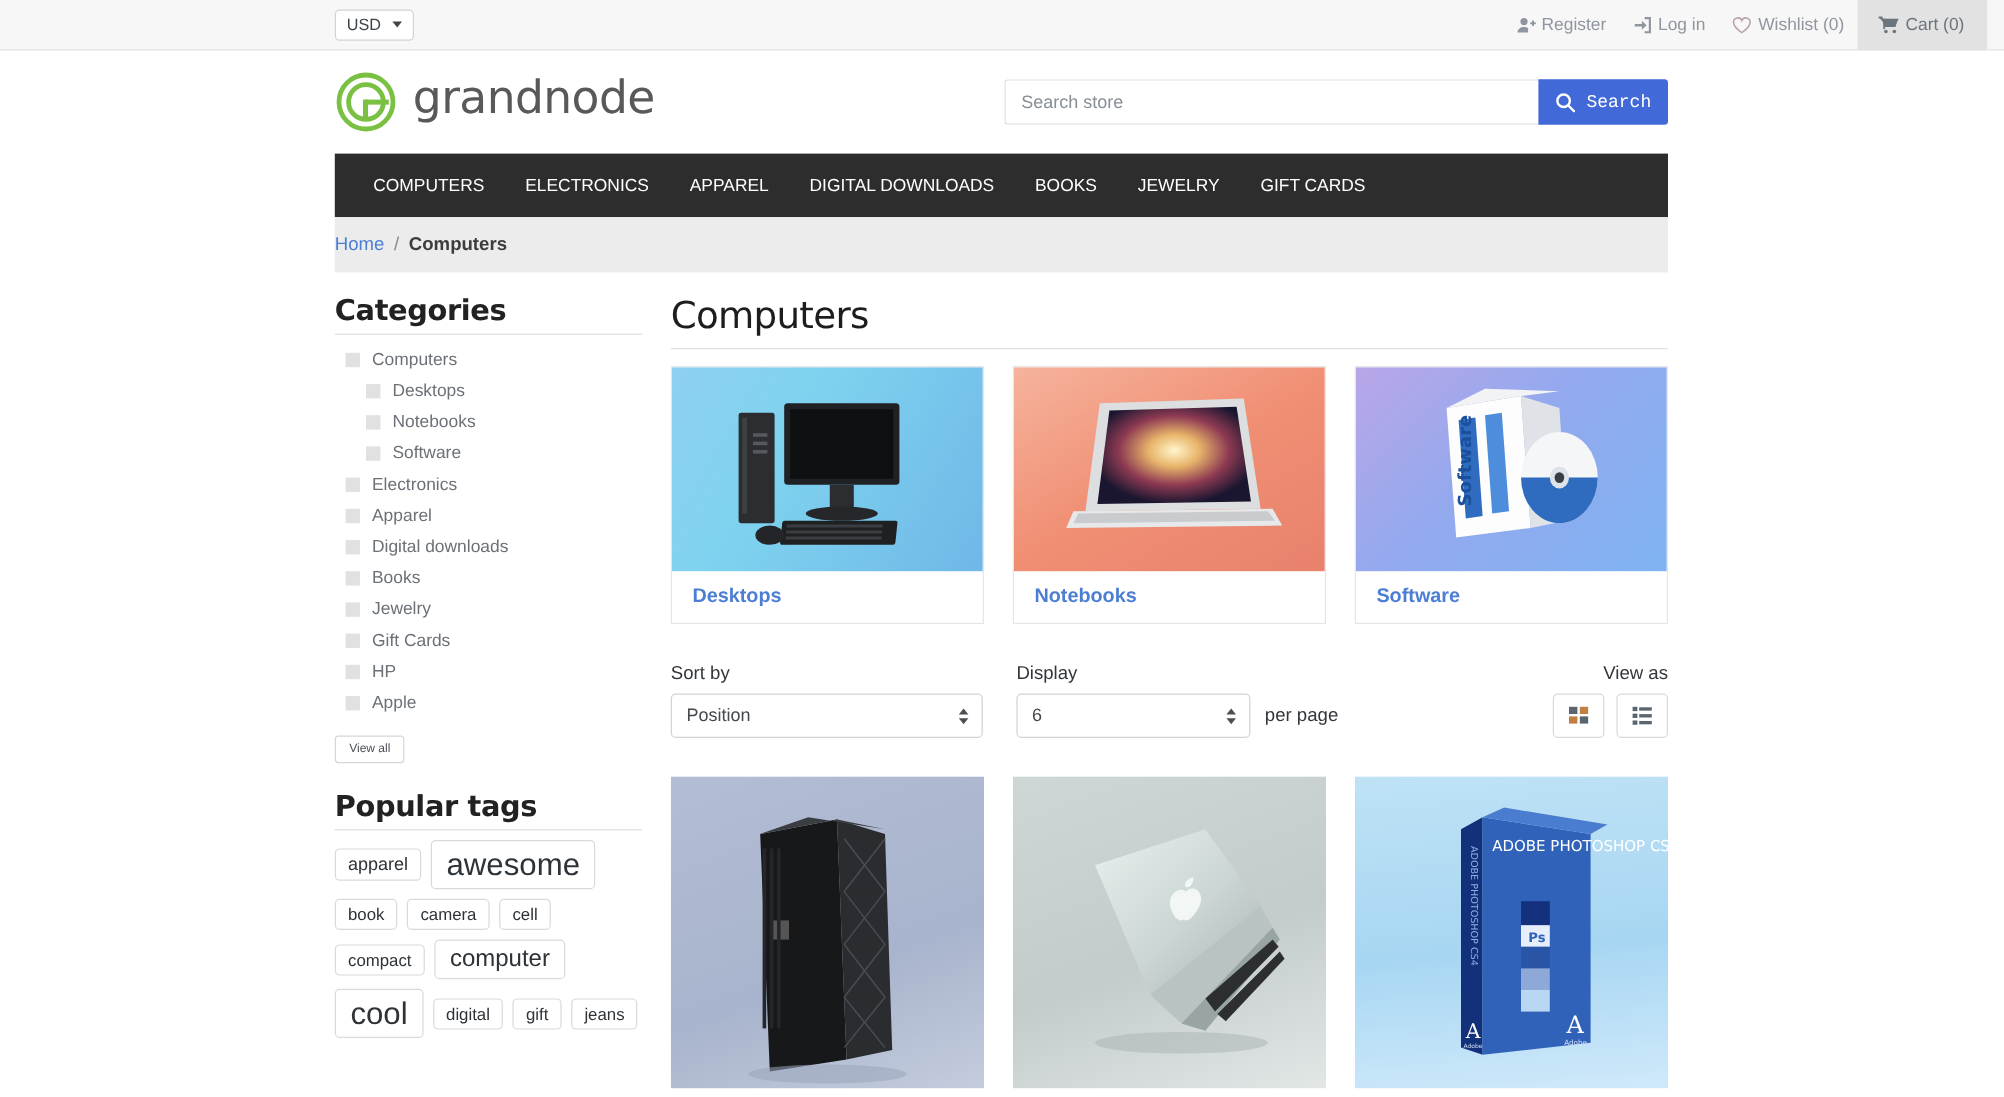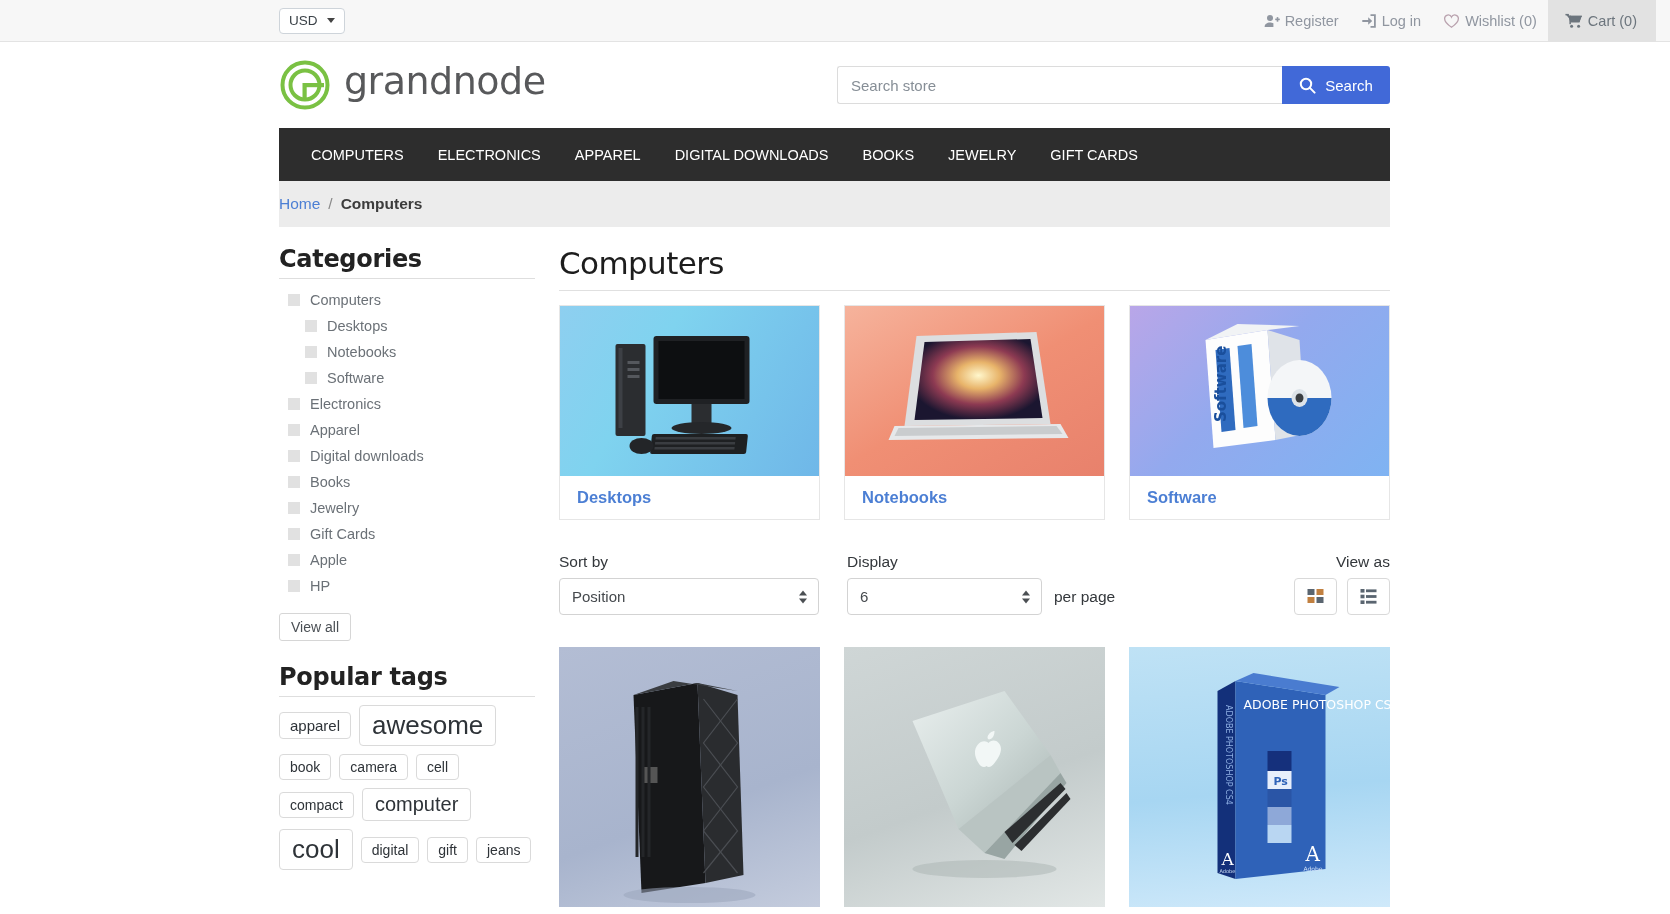--- a/index.html
+++ b/index.html
@@ -96,21 +96,21 @@
   .search-input::placeholder { color: #868e96; }
   .search-btn {
     width: 108px;
     background: #4169d8;
     border: none;
     border-radius: 0 3px 3px 0;
     color: #fff;
     font-size: 15px;
     display: flex; align-items: center; justify-content: center; gap: 9px;
     cursor: pointer;
-    font-family: Liberation Sans, sans-serif;
+    font-family: Liberation Mono, monospace;
   }
 
   
   .nav {
     margin: 0 280px 0 279px;
     height: 53px;
     background: #2d2d2d;
     display: flex; align-items: center;
     padding-left: 15px;
   }
@@ -173,21 +173,21 @@
   .cat-item.lvl1 { padding-left: 9px; }
   .cat-item.lvl2 { padding-left: 26px; }
 
   .viewall-btn {
     margin-top: 14px;
     display: inline-block;
     border: 1px solid #d6d6d6;
     background: #fff;
     border-radius: 3px;
     padding: 5px 11px;
-    font-size: 14px;
+    font-size: 10px;
     color: #4a4f54;
     cursor: pointer;
     font-family: "Liberation Sans", sans-serif;
   }
 
   .tag-cloud { display: flex; flex-wrap: wrap; gap: 8px; margin-top: 8px; align-items: center; }
   .tag {
     border: 1px solid #dadada;
     border-radius: 4px;
     background: #fff;
@@ -450,25 +450,25 @@
         </li>
         <li class="cat-item lvl1">
           <span class="bullet"></span>
           <span>Gift Cards</span>
         </li>
       </ul>
 
       <ul class="cat-list">
         <li class="cat-item lvl1">
           <span class="bullet"></span>
+          <span>HP</span>
+        </li>
+        <li class="cat-item lvl1">
+          <span class="bullet"></span>
           <span>Apple</span>
-        </li>
-        <li class="cat-item lvl1">
-          <span class="bullet"></span>
-          <span>HP</span>
         </li>
       </ul>
       <button class="viewall-btn">View all</button>
 
       <div class="block-title tight">Popular tags</div>
       <div class="tag-cloud">
         <a class="tag s1">apparel</a>
         <a class="tag s5">awesome</a>
         <a class="tag s3">book</a>
         <a class="tag s3">camera</a>

